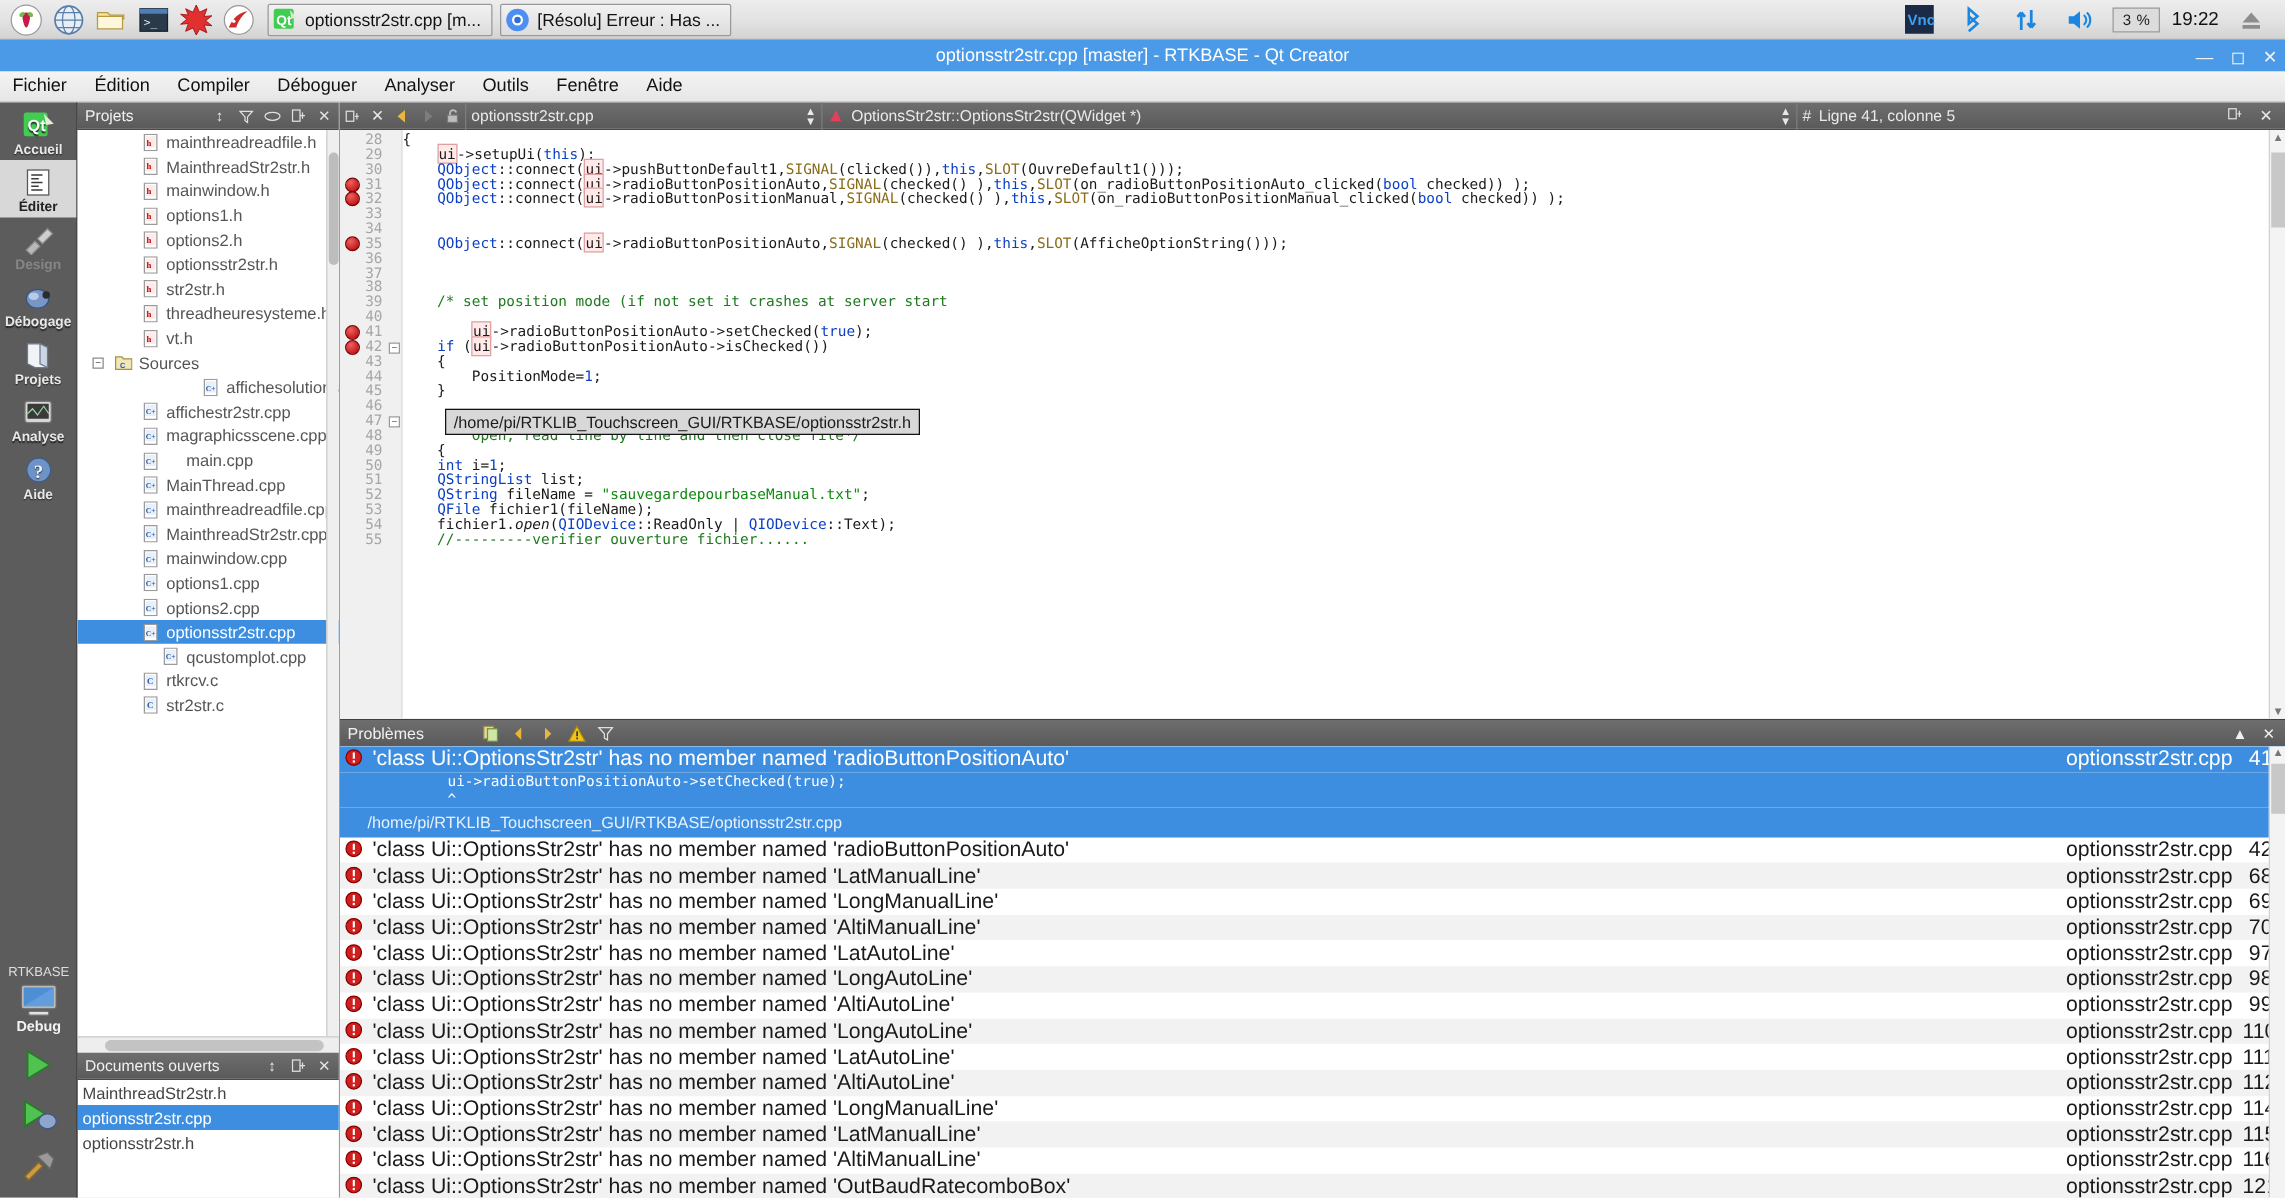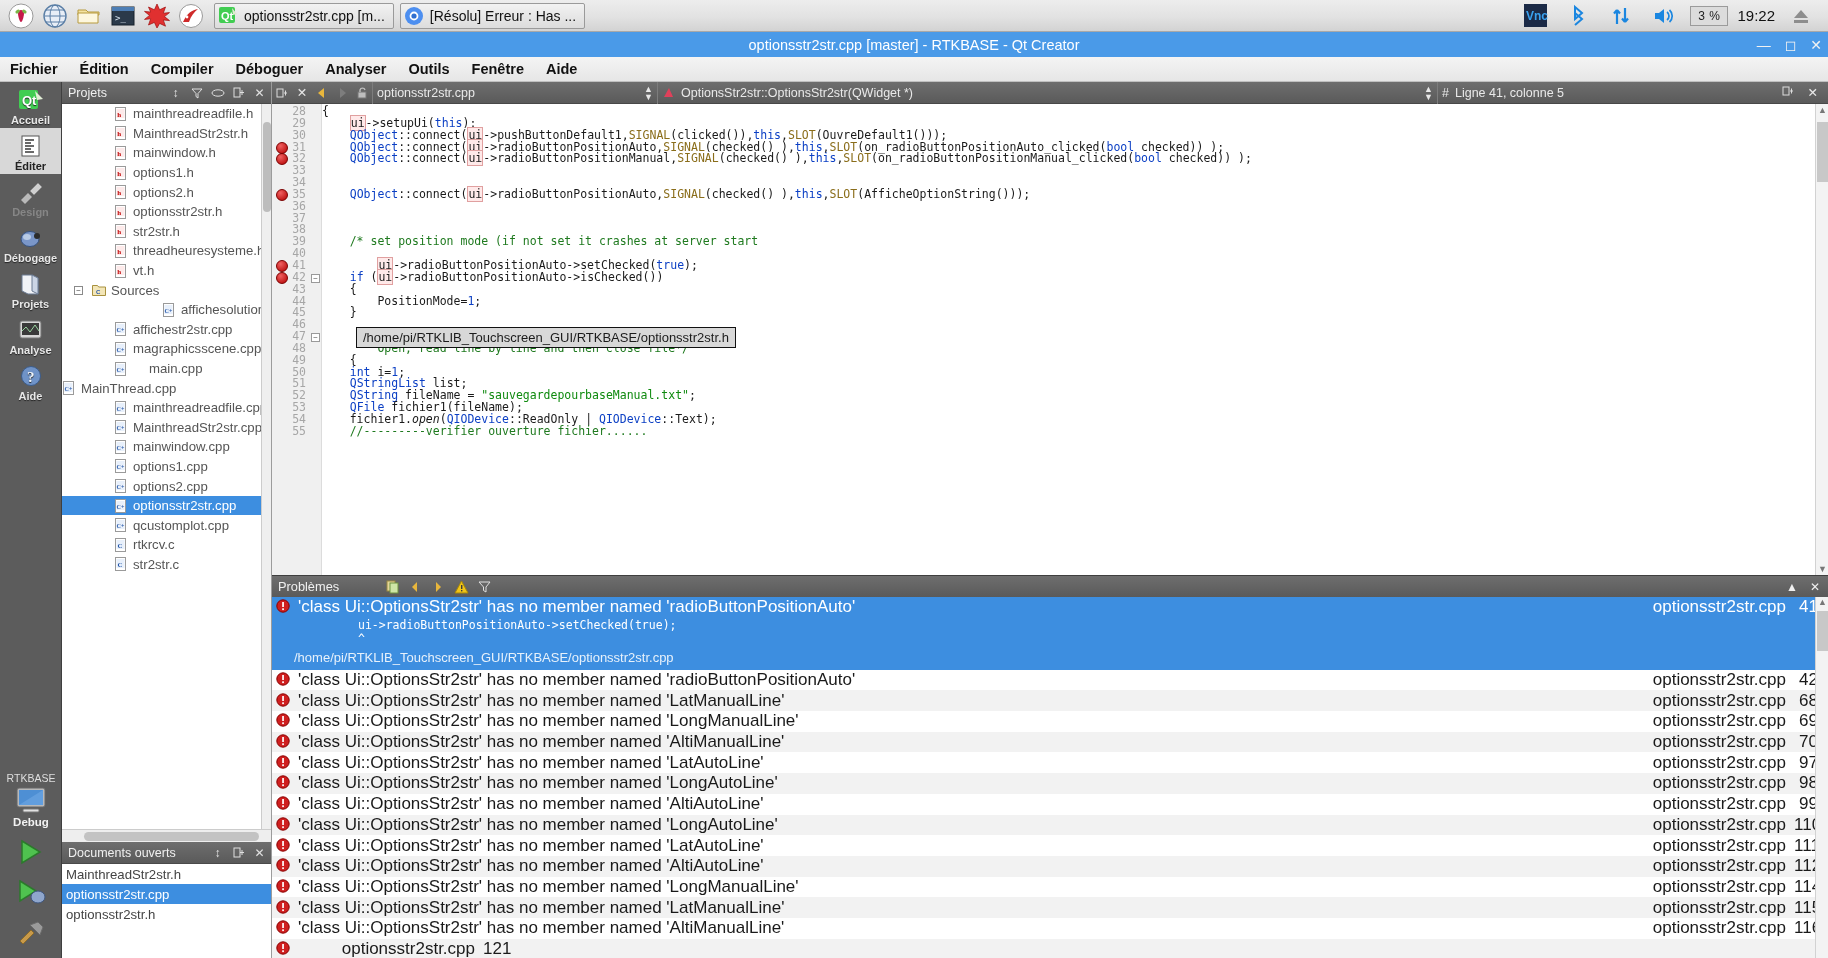--- a/index.html
+++ b/index.html
@@ -44,21 +44,21 @@
     height: 25px; background: #4a9ae8;
     display: flex; align-items: center; justify-content: center;
     color: #fff; font-size: 14.5px; position: relative;
   }
   #titlebar .tbtns { position: absolute; right: 6px; top: 0; height: 25px;
     display: flex; align-items: center; gap: 14px; color: #f2f2f2; font-size: 14px; }
   #menubar {
     height: 25px; background: linear-gradient(180deg,#f4f4f4,#e6e6e6);
     border-bottom: 1px solid #c0c0c0;
     display: flex; align-items: center; padding-left: 10px; gap: 22px;
-    font-size: 14.5px; color: #111; font-weight: bold;
+    font-size: 14.5px; color: #111;
   }
 
   
   #mainrow { display: flex; height: 876px; }
 
   
   #modebar {
     width: 62px; background: #5c5c5c; position: relative;
     border-right: 1px solid #3f3f3f; flex: 0 0 62px;
   }
@@ -541,21 +541,21 @@
           <div class="trow" style="position:relative;padding-left:52px;gap:16px;">
             <span class="fi">
               <svg width="14" height="14" viewBox="0 0 14 14">
                 <rect x="1.5" y="0.5" width="10" height="13" fill="#fff" stroke="#9a9a9a"></rect>
                 <rect x="2.5" y="2" width="8" height="9" fill="#e8f0fb"></rect>
                 <text x="2.6" y="9.5" font-size="6" fill="#2456a8" font-family="serif" font-weight="bold">C+</text>
               </svg>
             </span>
             <span>main.cpp</span>
           </div>
-          <div class="trow" style="position:relative;">
+          <div class="trow" style="position:relative;padding-left:52px;">
             <span class="fi">
               <svg width="14" height="14" viewBox="0 0 14 14">
                 <rect x="1.5" y="0.5" width="10" height="13" fill="#fff" stroke="#9a9a9a"></rect>
                 <rect x="2.5" y="2" width="8" height="9" fill="#e8f0fb"></rect>
                 <text x="2.6" y="9.5" font-size="6" fill="#2456a8" font-family="serif" font-weight="bold">C+</text>
               </svg>
             </span>
             <span>MainThread.cpp</span>
           </div>
           <div class="trow" style="position:relative;padding-left:52px;">
@@ -611,21 +611,21 @@
           <div class="trow sel" style="position:relative;padding-left:52px;">
             <span class="fi">
               <svg width="14" height="14" viewBox="0 0 14 14">
                 <rect x="1.5" y="0.5" width="10" height="13" fill="#fff" stroke="#9a9a9a"></rect>
                 <rect x="2.5" y="2" width="8" height="9" fill="#e8f0fb"></rect>
                 <text x="2.6" y="9.5" font-size="6" fill="#2456a8" font-family="serif" font-weight="bold">C+</text>
               </svg>
             </span>
             <span>optionsstr2str.cpp</span>
           </div>
-          <div class="trow" style="position:relative;padding-left:52px;">
+          <div class="trow" style="position:relative;padding-left:68px;">
             <span class="fi">
               <svg width="14" height="14" viewBox="0 0 14 14">
                 <rect x="1.5" y="0.5" width="10" height="13" fill="#fff" stroke="#9a9a9a"></rect>
                 <rect x="2.5" y="2" width="8" height="9" fill="#e8f0fb"></rect>
                 <text x="2.6" y="9.5" font-size="6" fill="#2456a8" font-family="serif" font-weight="bold">C+</text>
               </svg>
             </span>
             <span>qcustomplot.cpp</span>
           </div>
           <div class="trow" style="position:relative;padding-left:52px;">
@@ -990,20 +990,21 @@
                 <span class="lineno">116</span>
               </div>
               <div class="prow alt">
                 <span class="ic">
                   <svg width="14" height="14" viewBox="0 0 14 14">
                     <circle cx="7" cy="7" r="6.2" fill="#cf1f1f" stroke="#8a0000"></circle>
                     <rect x="6.2" y="3" width="1.7" height="5" fill="#fff"></rect>
                     <rect x="6.2" y="9.3" width="1.7" height="1.8" fill="#fff"></rect>
                   </svg>
                 </span>
+                <span class="msg">'class Ui::OptionsStr2str' has no member named 'OutBaudRatecomboBox'</span>
                 <span class="file">optionsstr2str.cpp</span>
                 <span class="lineno">121</span>
               </div>
             </div>
           <div id="probscroll">
             <span class="sbarrow" style="top:0;">▲</span>
             <i></i>
           </div>
         </div>
       </div>

